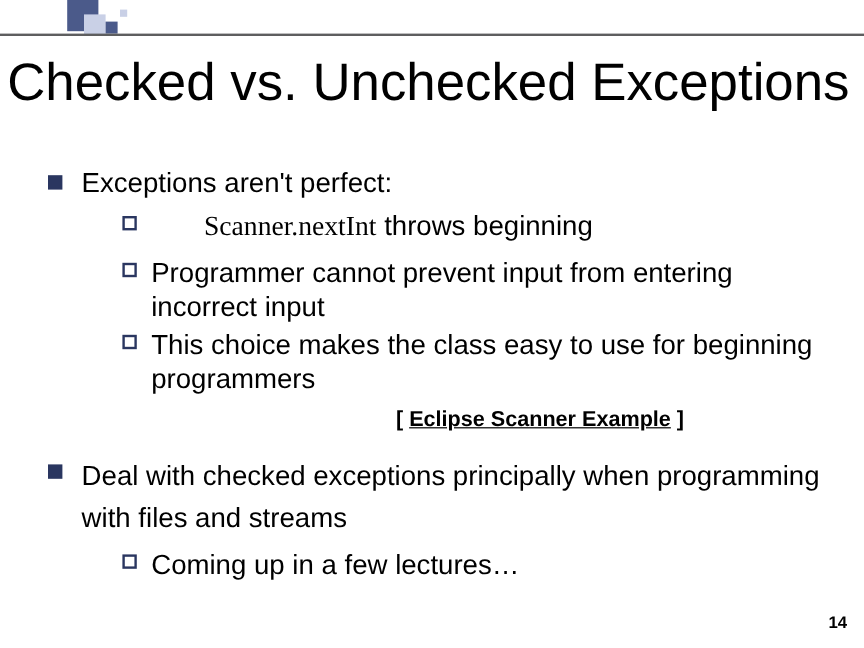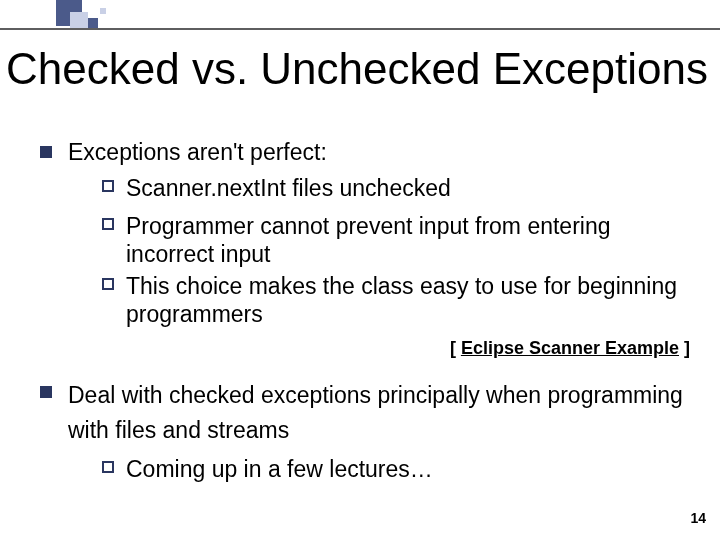--- a/index.html
+++ b/index.html
@@ -73,24 +73,25 @@
   .sub .hollow {
     position: absolute;
     left: 0;
     top: 6px;
     width: 12px;
     height: 12px;
     border: 2px solid #2a3660;
     box-sizing: border-box;
   }
   .mono {
-    font-family: Liberation Sans, sans-serif;
+    font-family: Liberation Serif, serif;
+    margin-left: 44px;
   }
   .center-link {
-    text-align: right;
+    text-align: center;
     margin-left: 170px;
     margin-top: 10px;
     margin-bottom: 18px;
     font-size: 18px;
     font-weight: bold;
   }
   .center-link a {
     color: #000;
     text-decoration: underline;
   }
@@ -117,21 +118,21 @@
 
 <div class="content">
 
   <div class="li1">
     <div class="bullet-square"></div>
     <div class="li1-text">Exceptions aren't perfect:</div>
   </div>
 
   <div class="sub">
     <div class="hollow"></div>
-    <span class="mono">Scanner.nextInt</span><span> files unchecked </span><br>
+    <span class="mono">Scanner.nextInt</span><span> throws beginning </span><br>
   </div>
 
   <div class="sub" style="margin-top:10px">
     <div class="hollow"></div>
     <span>Programmer cannot prevent input from entering incorrect input</span>
   </div>
 
   <div class="sub">
     <div class="hollow"></div>
     <span>This choice makes the class easy to use for beginning programmers</span>

